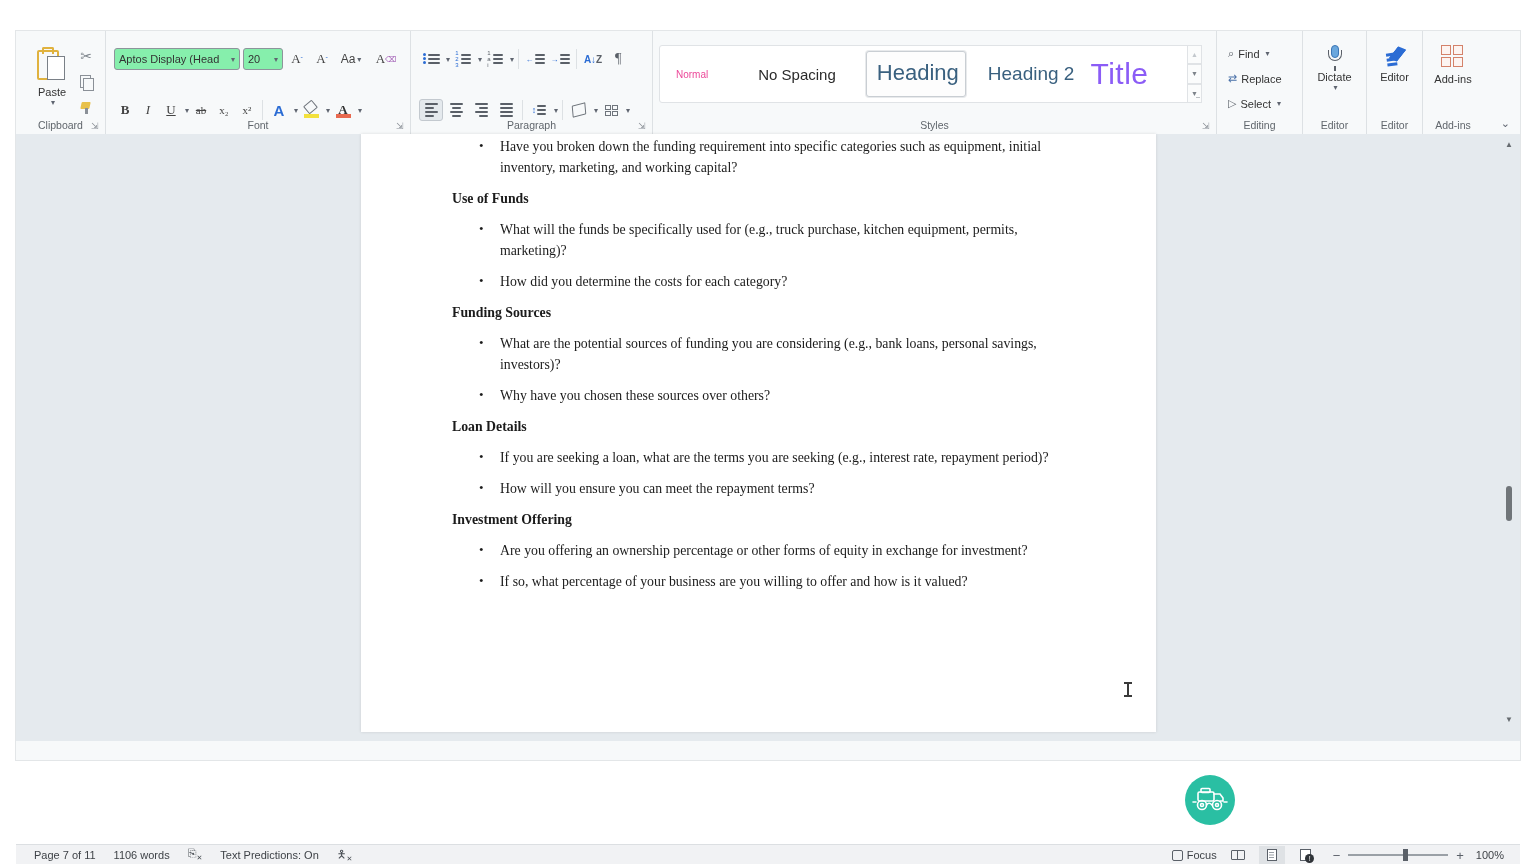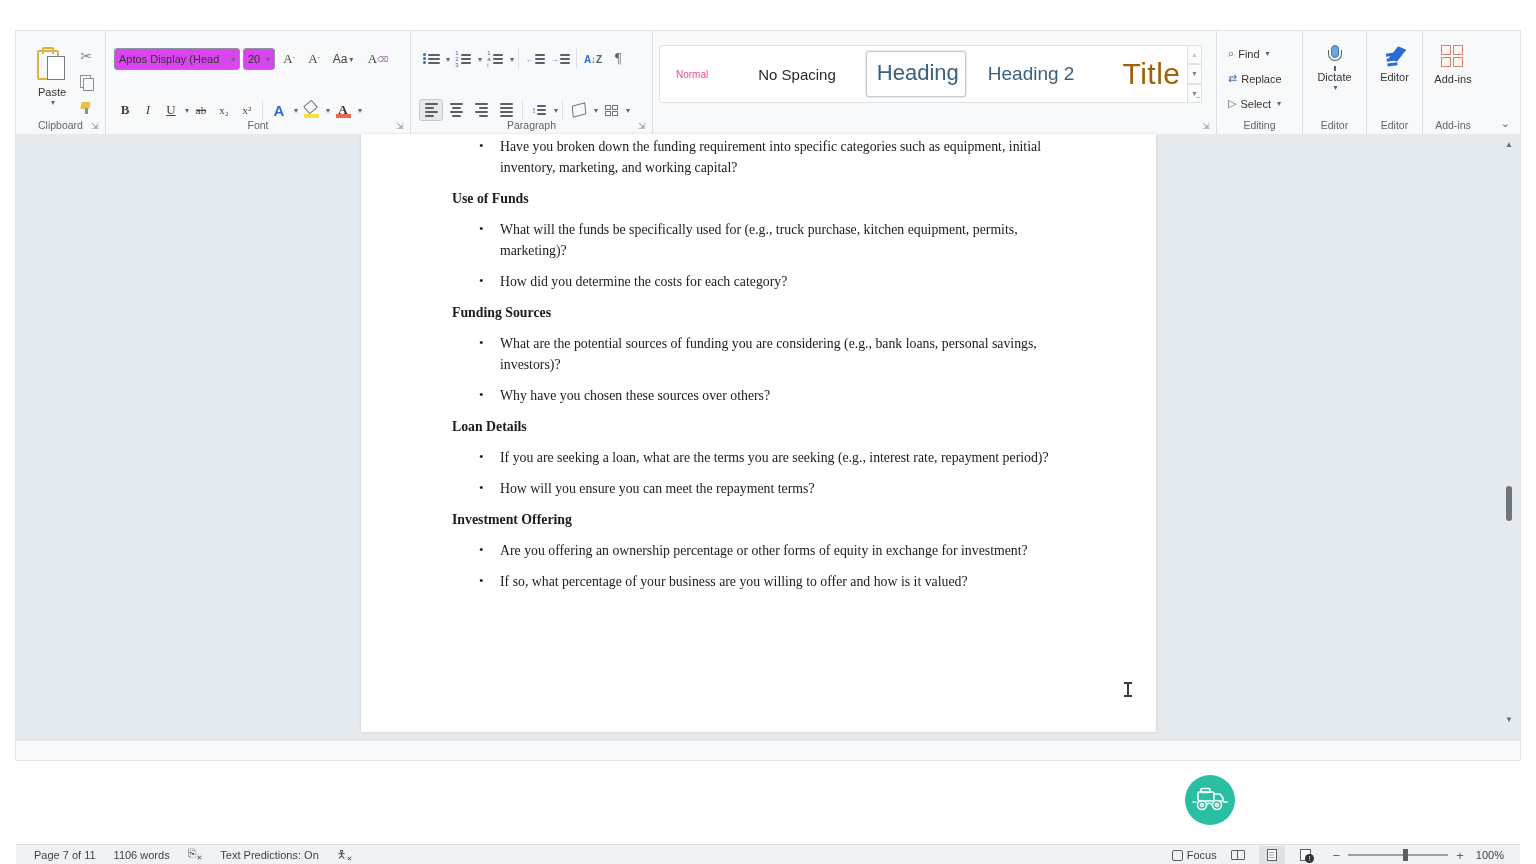--- a/index.html
+++ b/index.html
@@ -44,21 +44,21 @@
   .copy-icon::before { left:0; top:0; } .copy-icon::after { left:3px; top:3px; }
   .fmt-painter { width:14px; height:14px; position:relative; }
   .fmt-painter::before { content:""; position:absolute; left:2px; top:1px; width:9px; height:7px;
     background:#e8c14a; transform:skewX(-12deg); border-radius:1px; }
   .fmt-painter::after { content:""; position:absolute; left:6px; top:7px; width:3px; height:6px;
     background:#8a9097; }
 
   
   #grp-font { width:305px; }
   .font-row1 { position:absolute; left:8px; top:17px; display:flex; align-items:center; gap:3px; }
-  .combo { height:22px; background:#d946ef; border:1px solid #8d949b; border-radius:3px;
+  .combo { height:22px; background:#86efac; border:1px solid #8d949b; border-radius:3px;
     display:flex; align-items:center; padding:0 4px; font-size:11px; color:#333; cursor:pointer; }
   .combo .chev { margin-left:auto; }
   .font-row2 { position:absolute; left:8px; top:68px; display:flex; align-items:center; gap:1px; }
   .fbtn { width:22px; height:22px; font-size:13px; font-family:"Liberation Serif", serif; }
   .seper { width:1px; height:20px; background:#dde1e4; margin:0 3px; }
   .eff-a { color:#2b6cd4; font-weight:bold; font-size:15px; }
   .hl-pen { position:relative; width:15px; height:16px; }
   .hl-pen .nib { position:absolute; left:1px; top:0; width:11px; height:10px; border:1.4px solid #6f757c;
     transform:rotate(-40deg); border-radius:1px; }
   .hl-pen .bar { position:absolute; left:0; bottom:0; width:15px; height:4px; background:#f3e13d; }
@@ -83,21 +83,21 @@
   
   #grp-styles { width:564px; }
   .styles-gallery { position:absolute; left:6px; top:14px; width:532px; height:58px;
     background:#fff; border:1px solid #e0e3e6; border-radius:3px; display:flex; align-items:center; }
   .style-item { cursor:pointer; white-space:nowrap; padding:4px 8px; border-radius:3px; }
   .style-normal { font-size:10px; color:#ec4899; margin-left:8px; }
   .style-nospacing { font-size:15px; color:#2a2a2a; margin-left:34px; }
   .style-h1 { font-size:22px; color:#39607f; border:1px solid #c9ced3; background:#fdfdfd;
     box-shadow:0 0 0 1px #e8eaec; margin-left:22px; max-width:100px; overflow:hidden; padding:8px 6px 10px 10px; }
   .style-h2 { font-size:19px; color:#39607f; margin-left:14px; }
-  .style-title { font-size:30px; color:#a16207; margin-left:32px; letter-spacing:0.5px; }
+  .style-title { font-size:30px; color:#8b5cf6; letter-spacing:0.5px; }
   .styles-scroll { position:absolute; right:14px; top:14px; width:15px; height:58px;
     display:flex; flex-direction:column; }
   .styles-scroll div { flex:1; border:1px solid #e0e3e6; background:#fbfcfc; font-size:7px;
     color:#7d838a; display:flex; align-items:center; justify-content:center; cursor:pointer; }
 
   
   #grp-editing { width:86px; }
   .edit-item { position:absolute; left:8px; display:flex; align-items:center; gap:4px;
     font-size:11px; color:#333; cursor:pointer; padding:2px 3px; border-radius:3px; }
   .micro-icon { font-size:11px; color:#4a71a8; }
@@ -203,21 +203,21 @@
       <div class="rgroup-label">Clipboard</div>
       <div class="launcher"></div>
     </div>
 
     <div class="rgroup" id="grp-font">
       <div class="font-row1">
         <div class="combo" style="width:126px;">
           <span>Aptos Display (Head</span>
           <span class="chev"></span>
         </div>
-        <div class="combo" style="width:32px;">
+        <div class="combo" style="width:40px;">
           <span>20</span>
           <span class="chev"></span>
         </div>
         <div class="rbtn fbtn">A<sup style="font-size:7px;color:#2b6cd4;">ˆ</sup></div>
         <div class="rbtn fbtn">A<sup style="font-size:7px;color:#2b6cd4;">ˇ</sup></div>
         <div class="rbtn" style="width:30px;height:22px;font-size:12px;">
           <span>Aa</span>
             <span class="chev"></span>
         </div>
         <div class="rbtn fbtn" style="margin-left:6px;">A<sub style="font-size:8px;color:#a25eb5;">⌫</sub></div>
@@ -382,20 +382,21 @@
         <div class="style-item style-nospacing">No Spacing</div>
         <div class="style-item style-h1">Heading 1</div>
         <div class="style-item style-h2">Heading 2</div>
         <div class="style-item style-title">Title</div>
       </div>
       <div class="styles-scroll">
         <div style="color:#c3c8cd;">▲</div>
         <div>▼</div>
         <div>▼̲</div>
       </div>
+      <div class="rgroup-label">Styles</div>
       <div class="launcher"></div>
     </div>
 
     <div class="rgroup" id="grp-editing">
       <div class="edit-item" style="top:14px;">
         <span class="micro-icon" style="color:#5a6068;">⌕</span>
         <span>Find</span>
           <span class="chev"></span>
       </div>
       <div class="edit-item" style="top:39px;">

